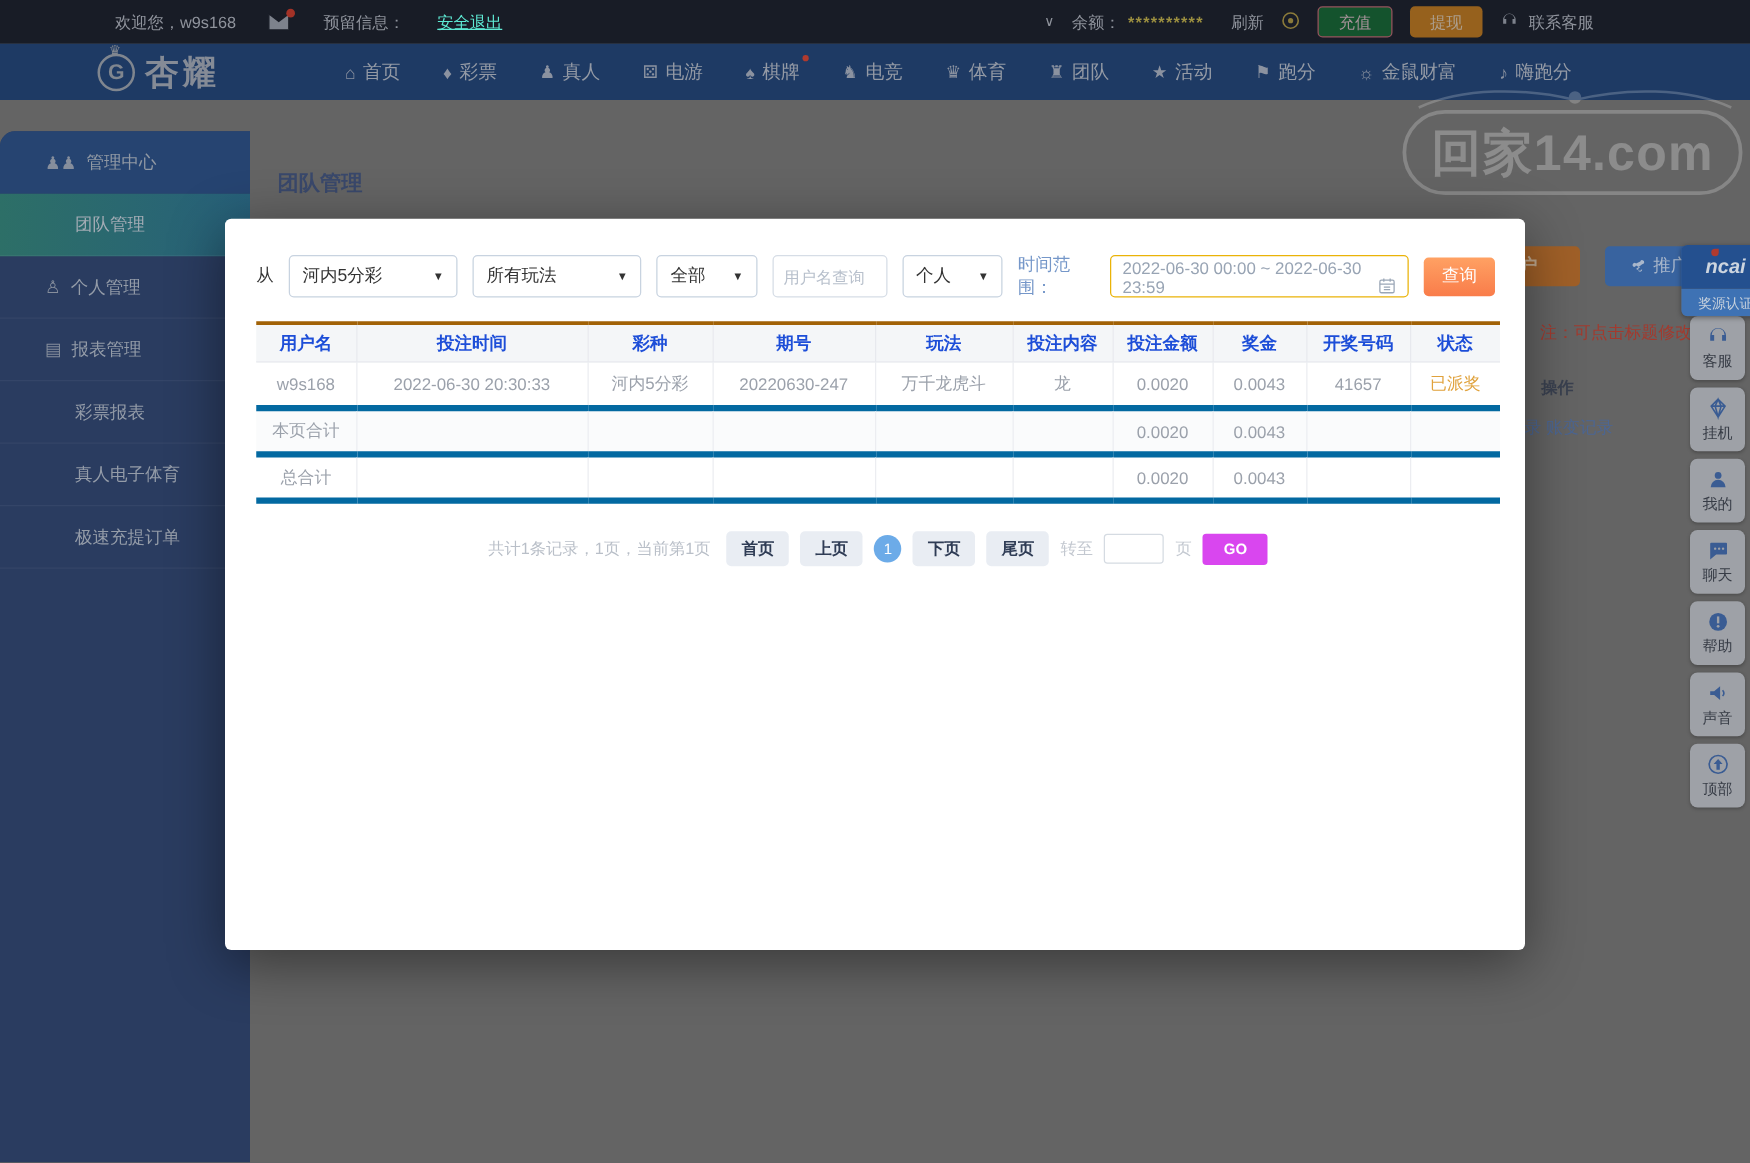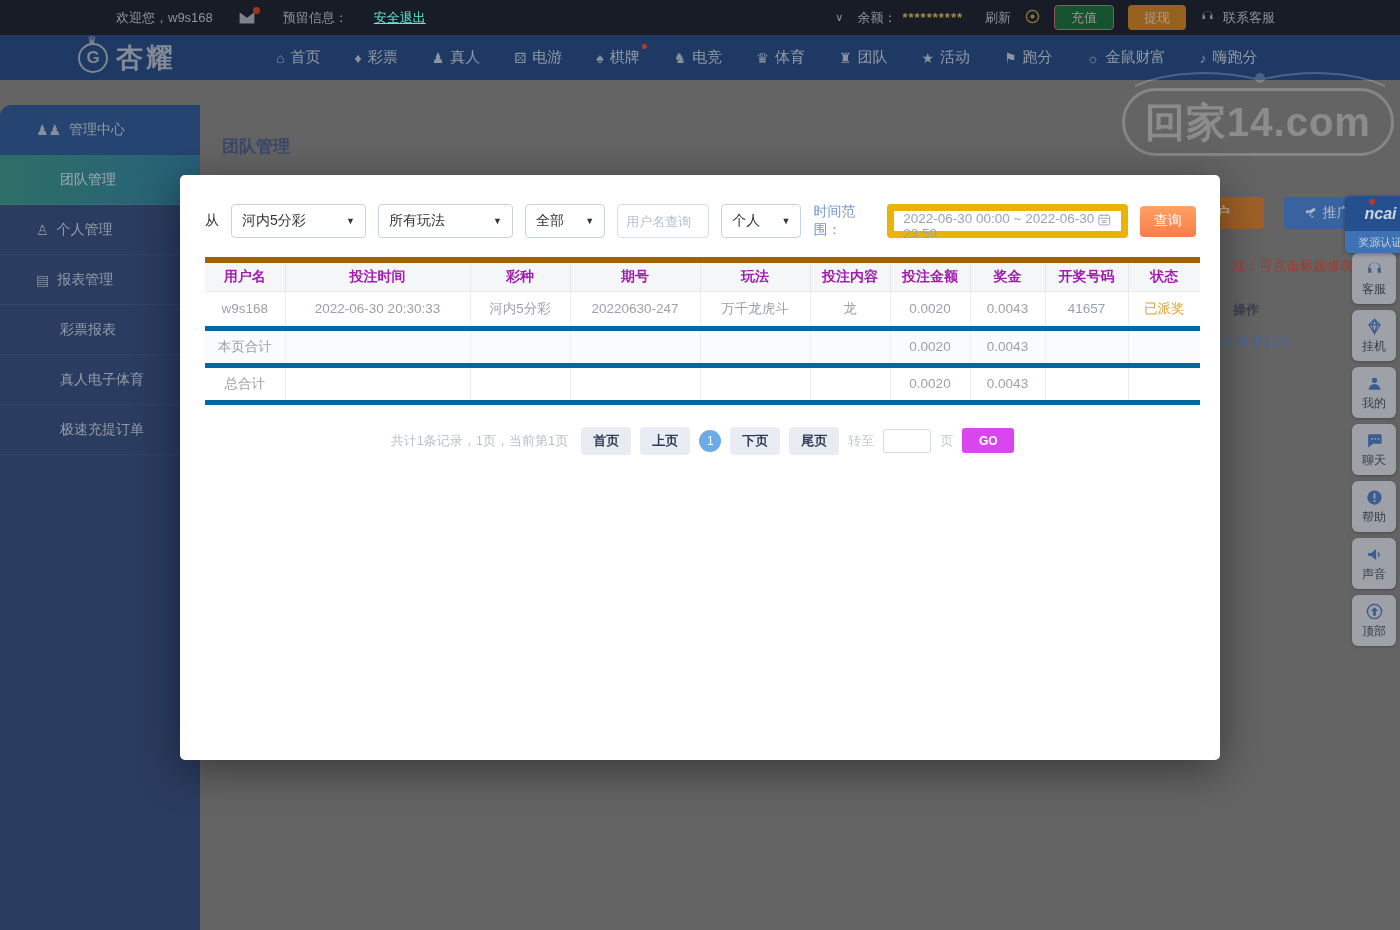--- a/index.html
+++ b/index.html
@@ -2,21 +2,21 @@
 <html><head>
 <meta charset="utf-8">
 <style>
   * { margin:0; padding:0; box-sizing:border-box; }
   html,body { width:1400px; height:930px; overflow:hidden; font-family:"Liberation Sans","DejaVu Sans",sans-serif; }
   body { position:relative; background:#646464; }
 
   
   .topbar { position:absolute; top:0; left:0; width:1400px; height:35px; background:#181c26;
             display:flex; align-items:center; font-size:13px; color:#8f939c; }
-  .topbar .tb-left { display:flex; align-items:center; gap:26px; margin-left:116px;justify-content:center; }
+  .topbar .tb-left { display:flex; align-items:center; gap:26px; margin-left:92px;justify-content:center; }
   .topbar .tb-right { display:flex; align-items:center; gap:14px; margin-left:auto; margin-right:125px; }
   .tb-link { text-decoration:underline; cursor:pointer; color:#5eead4; }
   .mail-wrap { position:relative; width:18px; height:14px; }
   .mail-wrap svg { width:16px; height:13px; fill:#7d828c; }
   .mail-dot { position:absolute; top:-4px; right:-3px; width:7px; height:7px; border-radius:50%; background:#a33227; }
   .balance-mask { color:#9d9040; letter-spacing:1px; font-weight:bold; }
   .chev { color:#8f939c; font-size:11px; }
   .eye-icon svg { width:15px; height:15px; }
   .tb-btn { height:25px; padding:0 16px; border-radius:4px; font-size:13px; display:flex; align-items:center; cursor:pointer; }
   .tb-btn.recharge { background:#14532d; color:#a59298; border:1px solid #96545e; }
@@ -90,30 +90,30 @@
   .filter-row { display:flex; align-items:center; gap:12px; }
   .f-label { font-size:14px; color:#333; }
   .f-label.range { color:#7597c9; }
   .sel { height:34px; background:#fff; border:1px solid #c8d3e0; border-radius:4px; display:flex; align-items:center;
          padding:0 10px; font-size:14px; color:#333; cursor:pointer; }
   .sel .arrow { margin-left:auto; font-size:9px; color:#333; padding-left:8px; }
   .sel.w150 { width:150px; } .sel.w88 { width:88px; }
   .f-input { width:92px; height:34px; border:1px solid #d6dde6; border-radius:4px; font-size:13px; color:#555; padding:0 8px;
              font-family:"Liberation Sans",sans-serif; }
   .f-input::placeholder { color:#b8c0cc; }
-  .date-box { width:268px; height:34px; border:7px solid #eab308; border-radius:4px; display:flex; align-items:flex-start;
+  .date-box { width:268px; height:34px; border:1px solid #eab308; border-radius:4px; display:flex; align-items:flex-end;
               padding:0 9px; font-size:13.5px; color:#98a4b4; cursor:pointer; }
   .date-box svg { margin-left:auto; width:17px; height:17px; stroke:#9aa6b6; fill:none; stroke-width:1.6; }
   .btn-search { margin-left:auto; margin-right:4px; width:64px; height:31px; border-radius:4px;
                 background:linear-gradient(180deg,#ffa163,#f97c4a); color:#fff; font-size:14px;
                 display:flex; align-items:center; justify-content:center; cursor:pointer; }
 
   .bet-table { width:995px; border-collapse:collapse; margin-top:18px; table-layout:fixed; }
-  .bet-table th { height:31px; background:#f4f6f8; font-size:14px; color:#a21caf; font-weight:bold;
-                  border-right:1px solid #e7e9ee; border-bottom:1px solid #e7e9ee; border-top:6px solid #a16207; }
+  .bet-table th { height:31px; background:#f4f6f8; font-size:14px; color:#1d4ed8; font-weight:bold;
+                  border-right:1px solid #e7e9ee; border-bottom:1px solid #e7e9ee; border-top:3px solid #a16207; }
   .bet-table th:last-child, .bet-table td:last-child { border-right:none; }
   .bet-table td { height:37px; text-align:center; font-size:13.5px; color:#9ba1ab;
                   border-right:1px solid #ecedf1; border-bottom:5px solid #0369a1; }
   .bet-table tr.summary td { background:#fafbfc; }
   .bet-table td.status { color:#e0a23c; }
 
   .pager { margin-top:22px; display:flex; align-items:center; justify-content:center; gap:9px; }
   .pg-info { font-size:13px; color:#b9bfc8; margin-right:4px; }
   .pg-btn { padding:5px 12px; background:#e9edf3; border-radius:4px; font-size:13px; color:#2f3c55; font-weight:bold; cursor:pointer; }
   .pg-cur { width:22px; height:22px; border-radius:50%; background:#6cabe8; color:#fff; font-size:12px;

